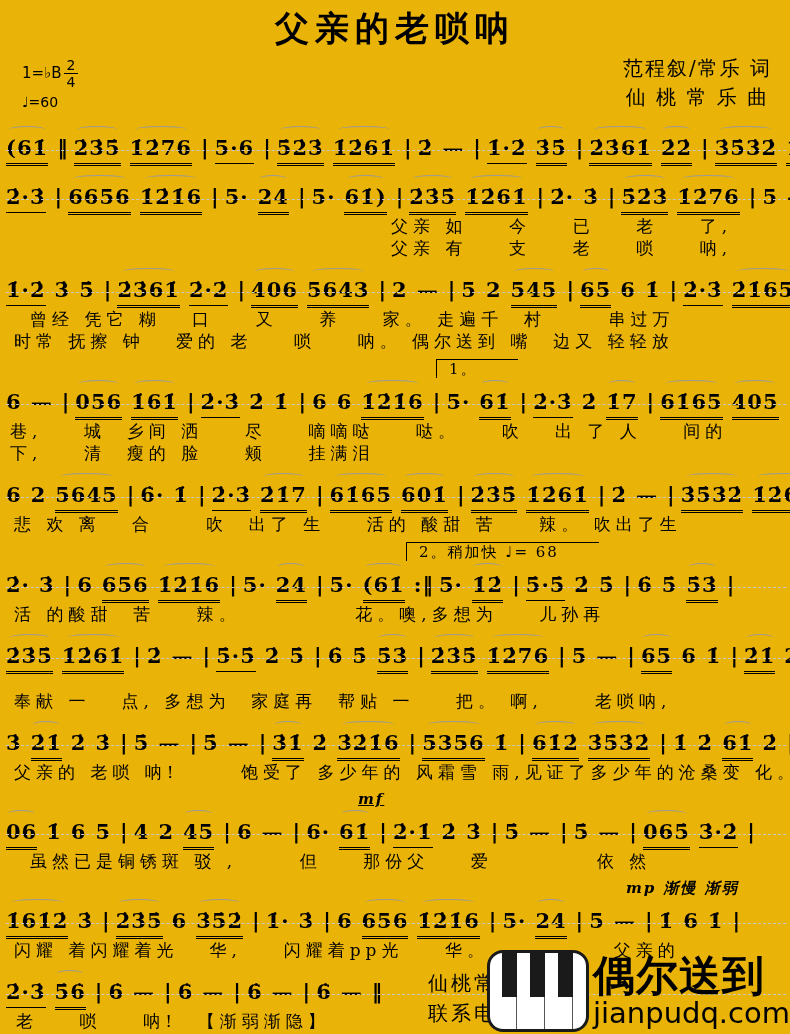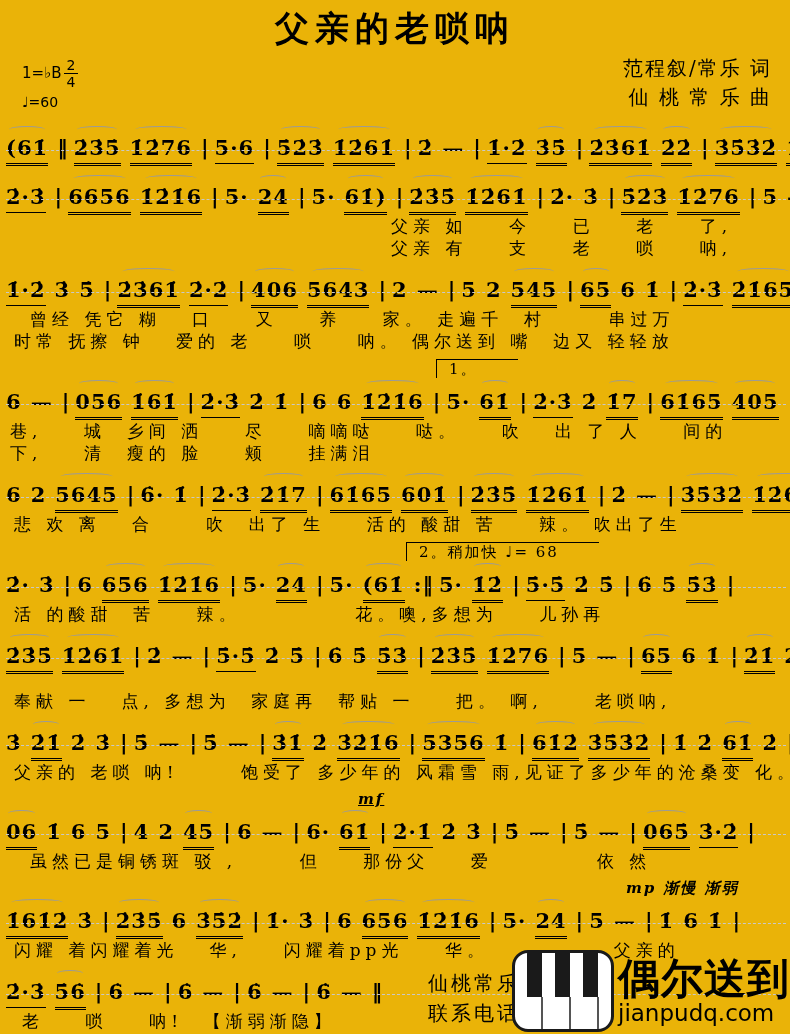--- a/index.html
+++ b/index.html
@@ -10,21 +10,21 @@
          font-size:34px;letter-spacing:6px;padding-top:6px;}
   .head-row{display:flex;justify-content:space-between;align-items:flex-start;
             margin:2px 18px 0 22px;height:66px;}
   .keyblock{font-family:"DejaVu Sans",sans-serif;font-size:15px;line-height:1.1;margin-top:4px;}
   .keyline{display:flex;align-items:center;}
   .frac{display:inline-flex;flex-direction:column;align-items:center;margin-left:2px;
         font-size:14px;line-height:1;}
   .frac .num{border-bottom:1.2px solid #000;padding:0 3px 1px 3px;}
   .frac .den{padding-top:1px;}
   .tempo{margin-top:6px;font-size:14px;}
-  .credits{text-align:right;font-size:20px;line-height:1.45;letter-spacing:2px;}
+  .credits{text-align:center;font-size:20px;line-height:1.45;letter-spacing:2px;}
   
   .systems{margin:4px 4px 0 6px;}
   .system{margin-bottom:7px;}
   .pre{font-size:15px;letter-spacing:2px;height:18px;line-height:18px;}
   .pre.volta{border-top:1.5px solid #000;display:inline-block;padding:0 40px 0 12px;
              border-left:1px solid #000;}
   .pre.dyn{font-style:italic;font-weight:bold;font-family:"DejaVu Serif",serif;}
   .notes{position:relative;font-weight:bold;font-size:21px;line-height:30px;
          padding-top:9px;white-space:nowrap;}
   .notes::after{content:"";position:absolute;left:0;right:0;top:26px;
@@ -42,21 +42,21 @@
                letter-spacing:3px;line-height:1.5;}
   .logo{position:absolute;right:0;bottom:2px;display:flex;align-items:center;}
   .piano{position:relative;width:96px;height:76px;border:3px solid #1a1a1a;
          border-radius:16px;background:#fff;overflow:hidden;flex:none;}
   .piano .bk{position:absolute;top:0;width:15px;height:44px;background:#1a1a1a;}
   .piano .bk1{left:12px;} .piano .bk2{left:40px;} .piano .bk3{left:68px;}
   .piano .wl{position:absolute;top:44px;bottom:0;width:1.5px;background:#555;}
   .piano .wl1{left:26px;} .piano .wl2{left:54px;} .piano .wl3{left:82px;}
   .logo-txt{margin-left:4px;font-family:"DejaVu Sans",sans-serif;line-height:1;}
   .logo-title{font-size:42px;font-weight:bold;letter-spacing:1px;}
-  .logo-site{font-size:23px;margin-top:2px;}
+  .logo-site{font-size:29px;margin-top:2px;}
 </style>
 </head>
 <body>
 
 <div class="page">
 
   <div class="title">父亲的老唢呐</div>
 
   <div class="head-row">
     <div class="keyblock">
@@ -110,21 +110,21 @@
         <div class="notes"><span class="tok bm">06</span><span class="tok">1̇</span><span class="tok">6</span><span class="tok">5</span><span class="tok bar">|</span><span class="tok">4</span><span class="tok">2</span><span class="tok bm">45</span><span class="tok bar">|</span><span class="tok">6</span><span class="tok dash">—</span><span class="tok bar">|</span><span class="tok">6·</span><span class="tok bm">61̇</span><span class="tok bar">|</span><span class="tok bm1">2̇·1̇</span><span class="tok">2̇</span><span class="tok">3̇</span><span class="tok bar">|</span><span class="tok">5̇</span><span class="tok dash">—</span><span class="tok bar">|</span><span class="tok">5̇</span><span class="tok dash">—</span><span class="tok bar">|</span><span class="tok bm">065̇</span><span class="tok bm1">3̇·2̇</span><span class="tok bar">|</span></div>
         <div class="lyric" style="margin-left: 24px;">虽然已是铜锈斑 驳 ,      但    那份父    爱          依 然</div>
       </div>
       <div class="system">
         <div class="pre dyn" style="margin-left: 620px;">mp  渐慢 渐弱</div>
         <div class="notes"><span class="tok bm">1̇61̇2̇</span><span class="tok">3̇</span><span class="tok bar">|</span><span class="tok bm">2̇3̇5̇</span><span class="tok">6</span><span class="tok bm">3̇5̇2̇</span><span class="tok bar">|</span><span class="tok">1̇·</span><span class="tok">3̇</span><span class="tok bar">|</span><span class="tok">6</span><span class="tok bm">656</span><span class="tok bm">1̇2̇1̇6</span><span class="tok bar">|</span><span class="tok">5·</span><span class="tok bm">24</span><span class="tok bar">|</span><span class="tok">5</span><span class="tok dash">—</span><span class="tok bar">|</span><span class="tok">1̇</span><span class="tok">6</span><span class="tok">1̇</span><span class="tok bar">|</span></div>
         <div class="lyric" style="margin-left: 8px;">闪耀 着闪耀着光   华,    闪耀着pp光    华。            父亲的</div>
       </div>
       <div class="system">
         <div class="notes"><span class="tok bm1">2̇·3̇</span><span class="tok bm">5̇6̇</span><span class="tok bar">|</span><span class="tok">6̇</span><span class="tok dash">—</span><span class="tok bar">|</span><span class="tok">6̇</span><span class="tok dash">—</span><span class="tok bar">|</span><span class="tok">6̇</span><span class="tok dash">—</span><span class="tok bar">|</span><span class="tok">6̇</span><span class="tok dash">—</span><span class="tok bar">‖</span></div>
-        <div class="lyric" style="margin-left: 16px;">老    唢    呐!  【渐弱渐隐】</div>
+        <div class="lyric" style="margin-left: 10px;">老    唢    呐!  【渐弱渐隐】</div>
       </div>
     </div>
 
   <div class="footer-text">
     <div>仙桃常乐制谱</div>
     <div>联系电话  1</div>
   </div>
 
   <div class="logo">
     <div class="piano">

